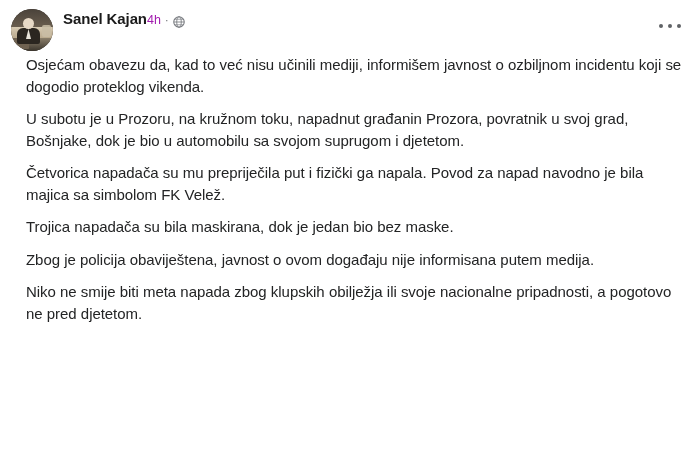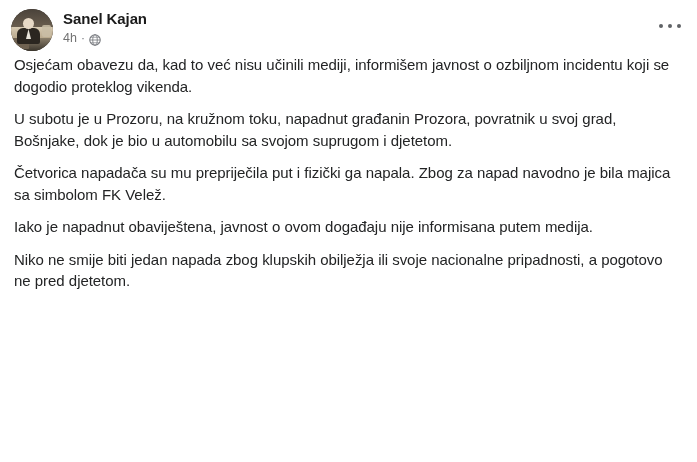--- a/index.html
+++ b/index.html
@@ -69,40 +69,40 @@
   .avatar .av-glow{
     position:absolute;right:2px;top:16px;width:9px;height:12px;
     background:#c9bda6;
     border-radius:2px;
     opacity:.85;
   }
 
   .header-text{
     margin-left:10px;
     display:flex;
-    flex-direction:column;
+    flex-direction:row;
     justify-content:flex-start;
     padding-top:1px;
   }
   .author-name{
     font-size:15px;
     font-weight:bold;
     color:#1a1a1a;
     line-height:18px;
     letter-spacing:-.1px;
   }
   .meta-row{
     display:flex;
     align-items:center;
     margin-top:3px;
     color:#75787d;
     font-size:12.5px;
     line-height:15px;
   }
-  .meta-time{color:#737373;}
+  .meta-time{color:#a21caf;}
   .meta-dot{margin:0 4px;color:#75787d;font-size:12px;}
   .globe-icon{
     display:inline-block;
     width:12px;height:12px;
     position:relative;
     top:1px;
   }
   .globe-icon svg{display:block;}
 
   .more-btn{
@@ -116,21 +116,21 @@
   }
   .more-btn i{
     display:block;
     width:4px;height:4px;
     border-radius:50%;
     background:#606366;
   }
 
   
   .post-body{
-    padding:4px 14px 0 14px;
+    padding:4px 14px 0 26px;
     box-sizing:border-box;
   }
   .para{
     font-size:15px;
     line-height:21.5px;
     color:#232425;
     margin:0 0 11px 0;
     letter-spacing:-.05px;
     word-spacing:.1px;
   }
@@ -173,19 +173,20 @@
     <div class="more-btn">
       <i></i>
       <i></i>
       <i></i>
     </div>
   </div>
 
   <div class="post-body">
     <p class="para">Osjećam obavezu da, kad to već nisu učinili mediji, informišem javnost o ozbiljnom incidentu koji se dogodio proteklog vikenda.</p>
     <p class="para">U subotu je u Prozoru, na kružnom toku, napadnut građanin Prozora, povratnik u svoj grad, Bošnjake, dok je bio u automobilu sa svojom suprugom i djetetom.</p>
-    <p class="para">Četvorica napadača su mu prepriječila put i fizički ga napala. Zbog za napad navodno je bila majica sa simbolom FK Velež.</p>
-    <p class="para">Iako je napadnut obaviještena, javnost o ovom događaju nije informisana putem medija.</p>
-    <p class="para">Niko ne smije biti jedan napada zbog klupskih obilježja ili svoje nacionalne pripadnosti, a pogotovo ne pred djetetom.</p>
+    <p class="para">Četvorica napadača su mu prepriječila put i fizički ga napala. Povod za napad navodno je bila majica sa simbolom FK Velež.</p>
+    <p class="para">Trojica napadača su bila maskirana, dok je jedan bio bez maske.</p>
+    <p class="para">Zbog je policija obaviještena, javnost o ovom događaju nije informisana putem medija.</p>
+    <p class="para">Niko ne smije biti meta napada zbog klupskih obilježja ili svoje nacionalne pripadnosti, a pogotovo ne pred djetetom.</p>
 
   </div>
 
 </div>
 
 </body></html>

